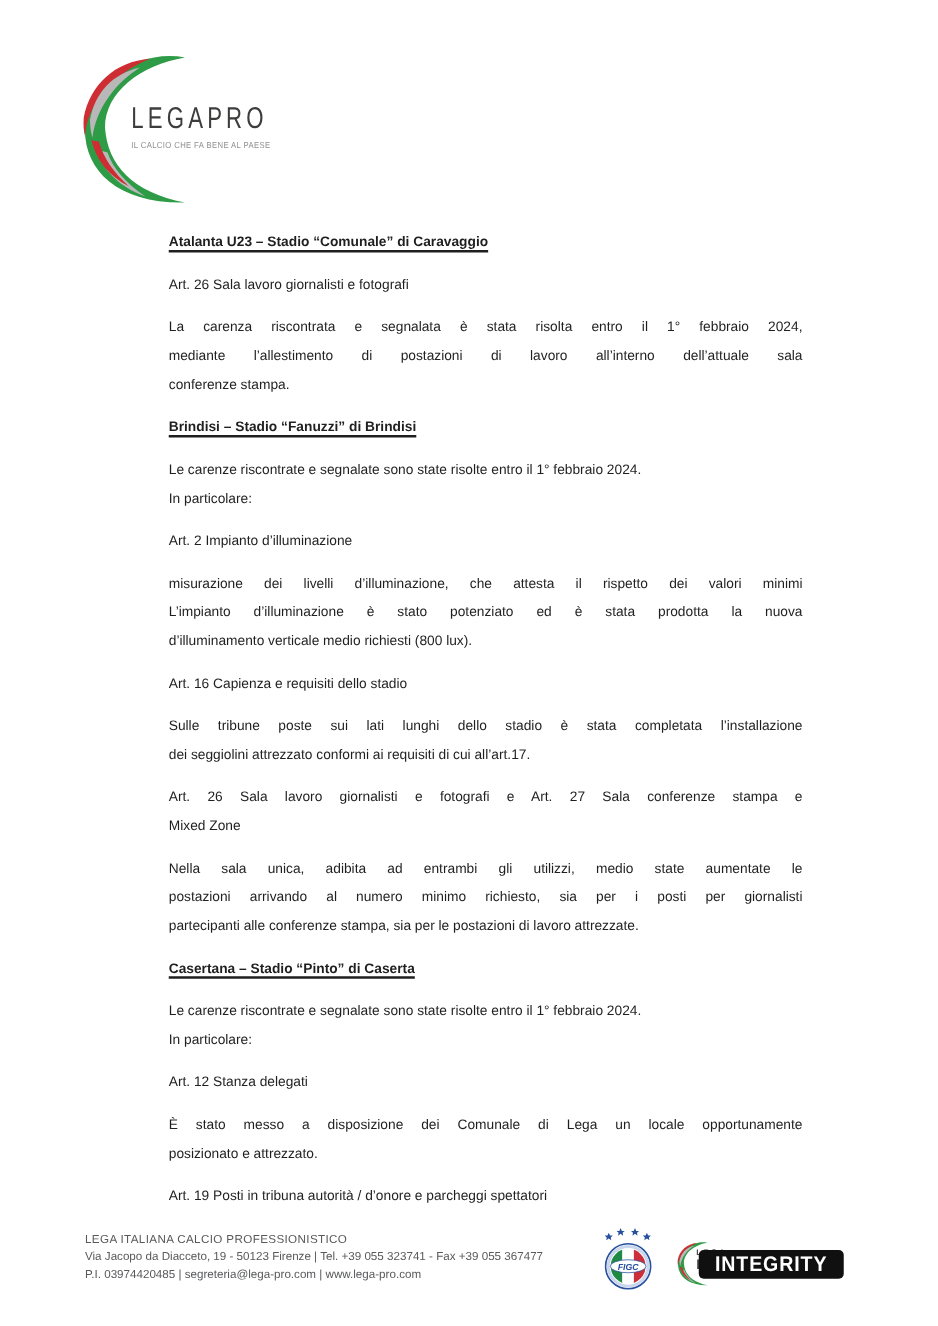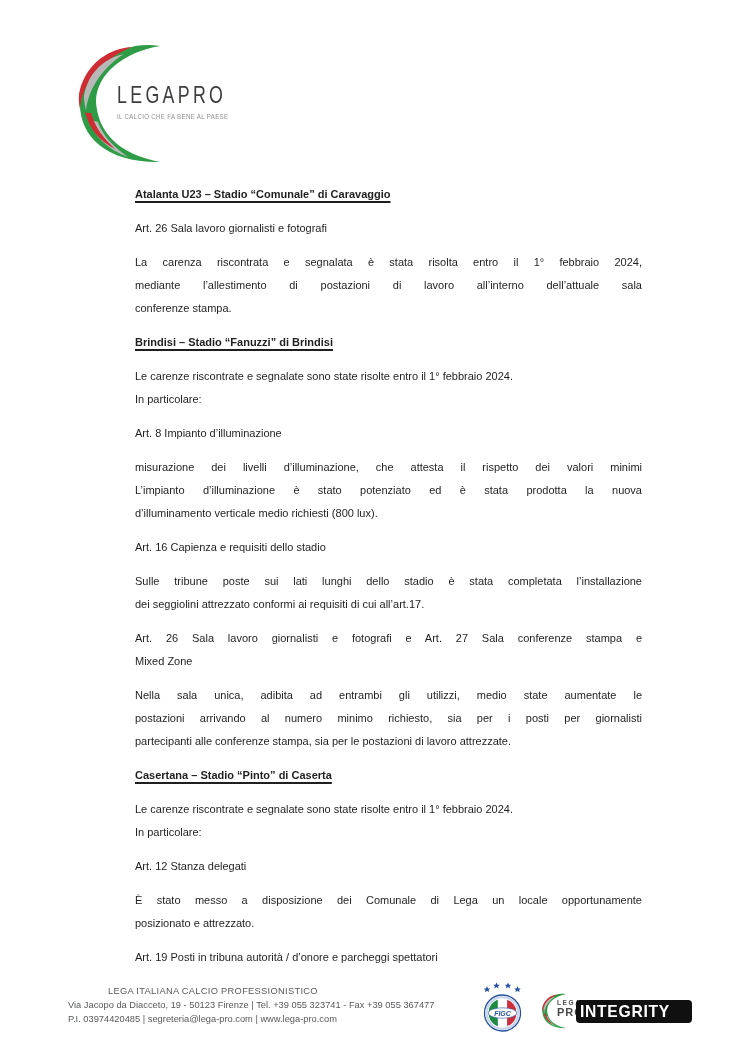--- a/index.html
+++ b/index.html
@@ -1,40 +1,40 @@
 <!DOCTYPE html>
 <html><head>
 <meta charset="utf-8">
 <style>
   html,body{margin:0;padding:0;}
   body{width:750px;height:1061px;background:#ffffff;font-family:"Liberation Sans",sans-serif;position:relative;overflow:hidden;color:#1f1f1f;}
 
   
-  .logo{position:absolute;left:72px;top:42px;width:220px;height:126px;}
+  .logo{position:absolute;left:60px;top:42px;width:220px;height:126px;}
   .logo svg{position:absolute;left:0;top:0;}
   .logo-word{position:absolute;left:45px;top:39px;font-size:24px;letter-spacing:4.5px;color:#3d3d3c;transform:scaleX(0.74);transform-origin:left top;white-space:nowrap;}
   .logo-tagline{position:absolute;left:45px;top:71px;font-size:7px;letter-spacing:0.35px;color:#8f8f8f;transform:scaleX(0.88);transform-origin:left top;white-space:nowrap;}
 
   
   .content{position:absolute;left:135px;top:183px;width:507px;font-size:11px;line-height:23px;}
   .block{margin-bottom:11px;}
   .h{font-weight:bold;text-decoration:underline;text-decoration-thickness:1.5px;text-underline-offset:3px;}
   .a{text-decoration-thickness:1.2px;text-underline-offset:3px;}
   .ln{white-space:normal;}
   .fill{text-align:justify;text-align-last:justify;}
 
   
   .footer-text{position:absolute;left:68px;top:985px;font-size:9.3px;line-height:13.8px;color:#58595b;}
-  .footer-company{letter-spacing:0.3px;margin-left:40px;}
+  .footer-company{letter-spacing:0.3px;}
   .figc{position:absolute;left:481px;top:981px;}
   .integrity{position:absolute;left:540px;top:992px;width:150px;height:40px;}
   .integrity svg{position:absolute;left:0;top:1px;}
   .int-lega{position:absolute;left:17px;top:7px;font-size:6.5px;font-weight:bold;letter-spacing:1.6px;color:#4a4a4a;}
   .int-pro{position:absolute;left:17px;top:13.5px;font-size:11px;font-weight:bold;letter-spacing:1px;color:#4a4a4a;}
-  .int-box{position:absolute;left:36px;top:8px;width:116px;height:23px;background:#101010;border-radius:4px;display:flex;align-items:center;}
+  .int-box{position:absolute;left:19px;top:8px;width:116px;height:23px;background:#101010;border-radius:4px;display:flex;align-items:center;justify-content:center;}
   .int-box span{color:#ffffff;font-weight:bold;font-size:17px;letter-spacing:0.8px;transform:scaleX(0.92);white-space:nowrap;}
 </style>
 </head>
 <body>
 
 <div class="logo">
   <svg width="95" height="123" viewBox="0 0 95 123">
     <g id="swirlg">
 
       <path fill="#2E9C46" d="M88,4 C50,-3 12,24 8,58 C6,94 34,121 88,120 C46,112 26,90 24,60 C24,32 52,10 88,4 Z"></path>
@@ -71,21 +71,21 @@
   <div class="block h">
     <div class="ln">Brindisi – Stadio “Fanuzzi” di Brindisi</div>
   </div>
 
   <div class="block p">
     <div class="ln">Le carenze riscontrate e segnalate sono state risolte entro il 1° febbraio 2024.</div>
     <div class="ln">In particolare:</div>
   </div>
 
   <div class="block a">
-    <div class="ln">Art. 8 Impianto d’illuminazione</div>
+    <div class="ln">Art. 2 Impianto d’illuminazione</div>
   </div>
 
   <div class="block p">
     <div class="ln fill">misurazione dei livelli d’illuminazione, che attesta il rispetto dei valori minimi</div>
     <div class="ln fill">L’impianto d’illuminazione è stato potenziato ed è stata prodotta la nuova</div>
     <div class="ln">d’illuminamento verticale medio richiesti (800 lux).</div>
   </div>
 
   <div class="block a">
     <div class="ln">Art. 16 Capienza e requisiti dello stadio</div>

